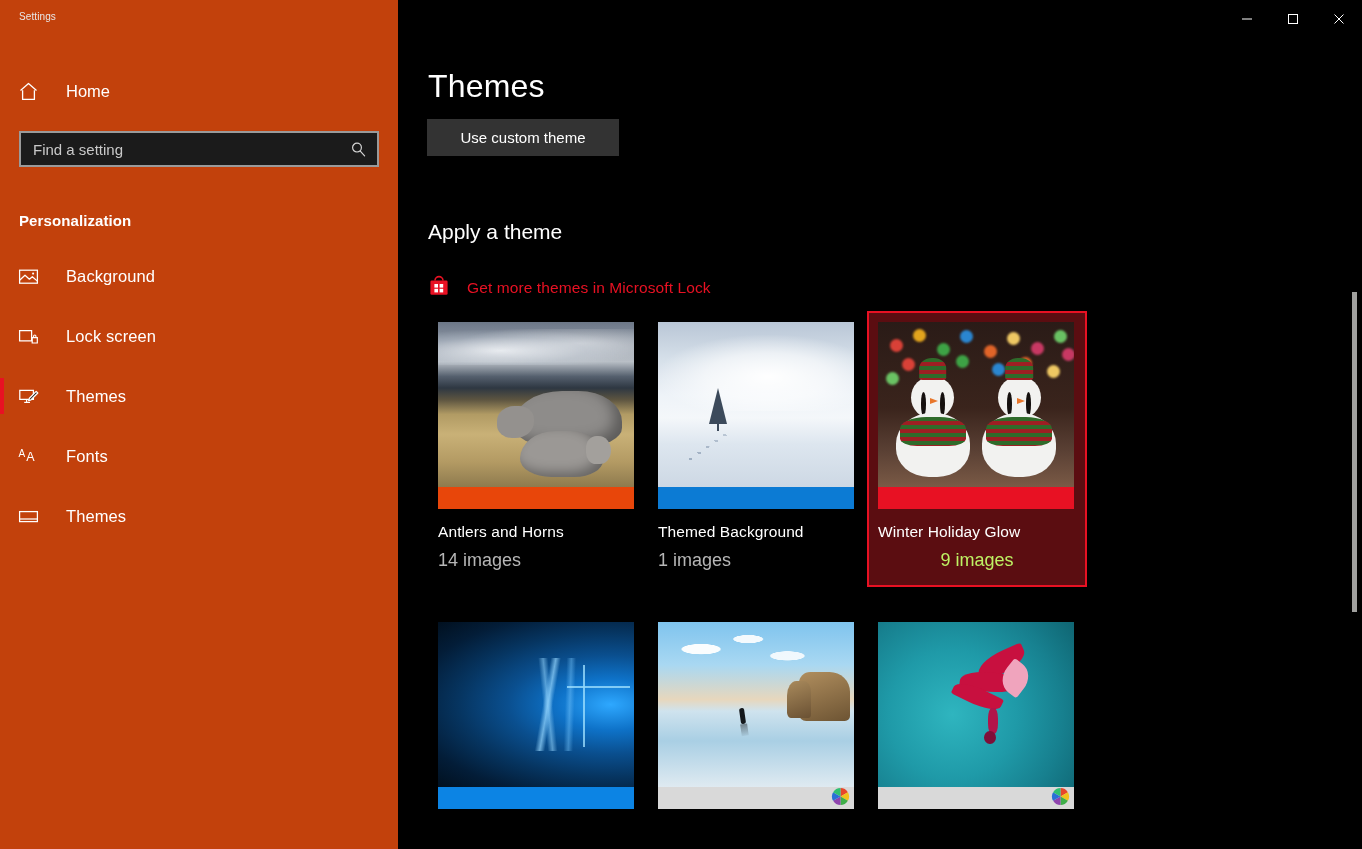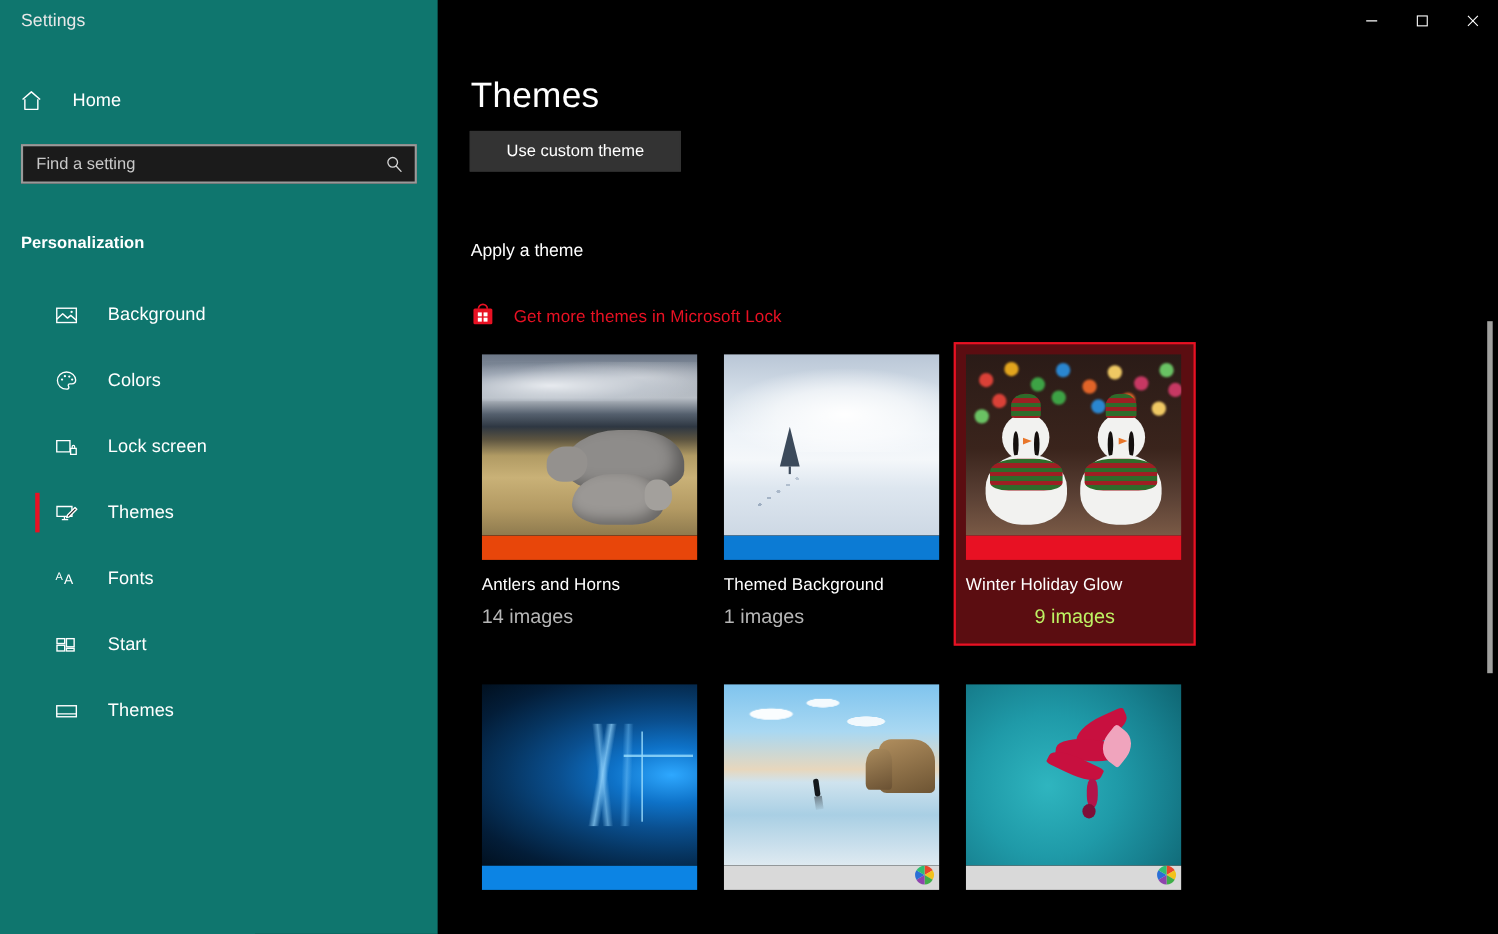--- a/index.html
+++ b/index.html
@@ -13,35 +13,35 @@
 
   #app { position: relative; width: 1362px; height: 849px; display: flex; }
 
   
   #titlebar {
     position: absolute; top: 0; left: 0; width: 1362px; height: 38px;
     z-index: 40; pointer-events: none;
   }
   #titlebar .title {
     position: absolute; left: 19px; top: 11px;
-    font-size: 16px; color: #e8e8e8; letter-spacing: .1px;
+    font-size: 10px; color: #e8e8e8; letter-spacing: .1px;
   }
   .wincontrols {
     position: absolute; right: 0; top: 0; display: flex; height: 38px;
     pointer-events: auto;
   }
   .wbtn {
     width: 46px; height: 38px; display: flex; align-items: center; justify-content: center;
     background: transparent; border: 0; cursor: default;
   }
   .wbtn svg { display: block; }
 
   
   #sidebar {
-    width: 398px; height: 849px; background: #0f766e;
+    width: 398px; height: 849px; background: #c2410c;
     position: relative; flex: 0 0 398px;
   }
   #home-row {
     position: absolute; left: 0; top: 70px; width: 398px; height: 42px;
     display: flex; align-items: center; padding-left: 18px;
   }
   #home-row .ico { width: 26px; display: flex; align-items: center; }
   #home-row .lbl { margin-left: 22px; font-size: 16.5px; color: #ffffff; }
 
   #search-wrap {
@@ -58,21 +58,21 @@
   #search-btn {
     width: 38px; height: 100%; background: transparent; border: 0;
     display: flex; align-items: center; justify-content: center;
   }
 
   #section-title {
     position: absolute; left: 19px; top: 196px;
     font-size: 15px; font-weight: bold; color: #ffffff; letter-spacing: .1px; margin-top: 16px;
   }
 
-  #navlist { position: absolute; left: 0; top: 256px; width: 412px; padding-left: 32px; }
+  #navlist { position: absolute; left: 0; top: 246px; width: 412px; }
   .navitem {
     position: relative; height: 60px; display: flex; align-items: center;
     padding-left: 18px;
   }
   .navitem .selbar {
     position: absolute; left: 0; top: 12px; width: 4px; height: 36px;
     background: #e81123; display: none;
   }
   .navitem.selected .selbar { display: block; }
   .navitem .ico { width: 26px; display: flex; align-items: center; justify-content: flex-start; }
@@ -87,21 +87,21 @@
     font-size: 32px; color: #ffffff; font-weight: normal; letter-spacing: .2px;
   }
   #custom-theme-btn {
     position: absolute; left: 29px; top: 119px;
     min-width: 192px; height: 37px; background: #333333; border: 1px solid #333333;
     color: #ffffff; font-size: 15px; font-family: "Liberation Sans", sans-serif;
     padding: 0 16px; cursor: default;
   }
   #apply-heading {
     position: absolute; left: 30px; top: 220px;
-    font-size: 16px; color: #ffffff; font-weight: normal;
+    font-size: 21px; color: #ffffff; font-weight: normal;
   }
   #store-link {
     position: absolute; left: 29px; top: 274px;
     display: flex; align-items: center; text-decoration: none;
   }
   #store-link .lbl {
     margin-left: 16px; font-size: 15.5px; color: #e81123; letter-spacing: .1px;
   }
 
   
@@ -361,33 +361,20 @@
         <span class="ico">
           <svg width="21" height="21" viewBox="0 0 21 21">
             <rect x="1.6" y="4.2" width="17.8" height="13" fill="none" stroke="#ffffff" stroke-width="1.25"></rect>
             <path d="M1.6 14.2 L7 9.2 L11.4 13.2 L14.3 10.7 L19.4 15.1" fill="none" stroke="#ffffff" stroke-width="1.25" stroke-linejoin="round"></path>
             <circle cx="15.1" cy="7.6" r="1.05" fill="#ffffff"></circle>
           </svg>
         </span>
         <span class="lbl">Background</span>
       </div>
 
-      <div class="navitem">
-
-        <span class="ico">
-          <svg width="21" height="21" viewBox="0 0 21 21">
-            <path d="M10.5 2.2 C5.9 2.2 2.2 5.6 2.2 10 C2.2 14.4 5.9 17.8 10.5 17.8 C11.9 17.8 12.6 17.1 12.6 16.2 C12.6 15.4 12 15 12 14.3 C12 13.5 12.7 12.9 13.6 12.9 L15.2 12.9 C17.3 12.9 18.8 11.5 18.8 9.5 C18.8 5.5 15.1 2.2 10.5 2.2 Z" fill="none" stroke="#ffffff" stroke-width="1.2"></path>
-            <circle cx="6.4" cy="9.1" r="1.05" fill="#ffffff"></circle>
-            <circle cx="9" cy="6" r="1.05" fill="#ffffff"></circle>
-            <circle cx="13" cy="6.3" r="1.05" fill="#ffffff"></circle>
-            <circle cx="15.6" cy="9.1" r="1.05" fill="#ffffff"></circle>
-          </svg>
-        </span>
-        <span class="lbl">Colors</span>
-      </div>
 
       <div class="navitem">
 
         <span class="ico">
           <svg width="21" height="21" viewBox="0 0 21 21">
             <path d="M1.6 4.6 H13.6 V14.8 H1.6 Z" fill="none" stroke="#ffffff" stroke-width="1.25"></path>
             <path d="M14.2 11.6 h5.1 v5.4 h-5.1 Z" fill="none" stroke="#ffffff" stroke-width="1.2"></path>
             <path d="M15.6 11.6 v-1.5 a1.15 1.15 0 0 1 2.3 0 v1.5" fill="none" stroke="#ffffff" stroke-width="1.1"></path>
           </svg>
         </span>
@@ -411,32 +398,20 @@
 
         <span class="ico">
           <svg width="21" height="21" viewBox="0 0 21 21">
             <text x="0.5" y="11" font-family="Liberation Sans, sans-serif" font-size="10" fill="#ffffff">A</text>
             <text x="8.2" y="15.2" font-family="Liberation Sans, sans-serif" font-size="12.5" fill="#ffffff">A</text>
           </svg>
         </span>
         <span class="lbl">Fonts</span>
       </div>
 
-      <div class="navitem">
-
-        <span class="ico">
-          <svg width="21" height="21" viewBox="0 0 21 21">
-            <rect x="1.8" y="4.6" width="7" height="4.4" fill="none" stroke="#ffffff" stroke-width="1.25"></rect>
-            <rect x="10.4" y="4.6" width="7" height="7.4" fill="none" stroke="#ffffff" stroke-width="1.25"></rect>
-            <rect x="1.8" y="10.6" width="7" height="5.2" fill="none" stroke="#ffffff" stroke-width="1.25"></rect>
-            <rect x="10.4" y="13.4" width="7" height="2.4" fill="none" stroke="#ffffff" stroke-width="1.25"></rect>
-          </svg>
-        </span>
-        <span class="lbl">Start</span>
-      </div>
 
       <div class="navitem">
 
         <span class="ico">
           <svg width="21" height="21" viewBox="0 0 21 21">
             <rect x="1.6" y="5.6" width="17.8" height="10" fill="none" stroke="#ffffff" stroke-width="1.25"></rect>
             <path d="M1.6 13 H19.4" stroke="#ffffff" stroke-width="1.25"></path>
           </svg>
         </span>
         <span class="lbl">Themes</span>

